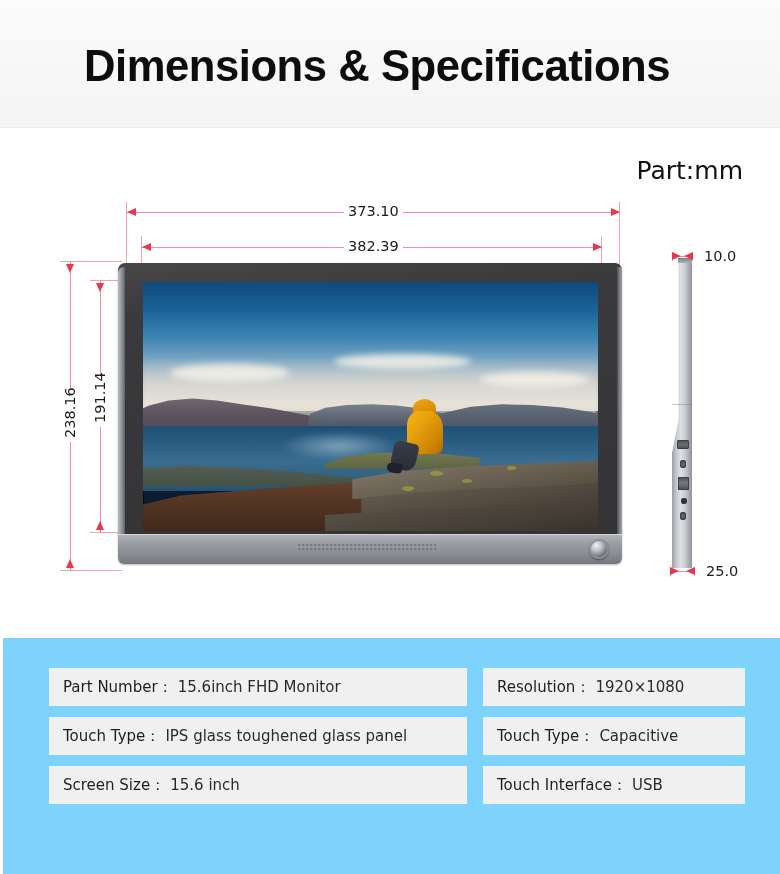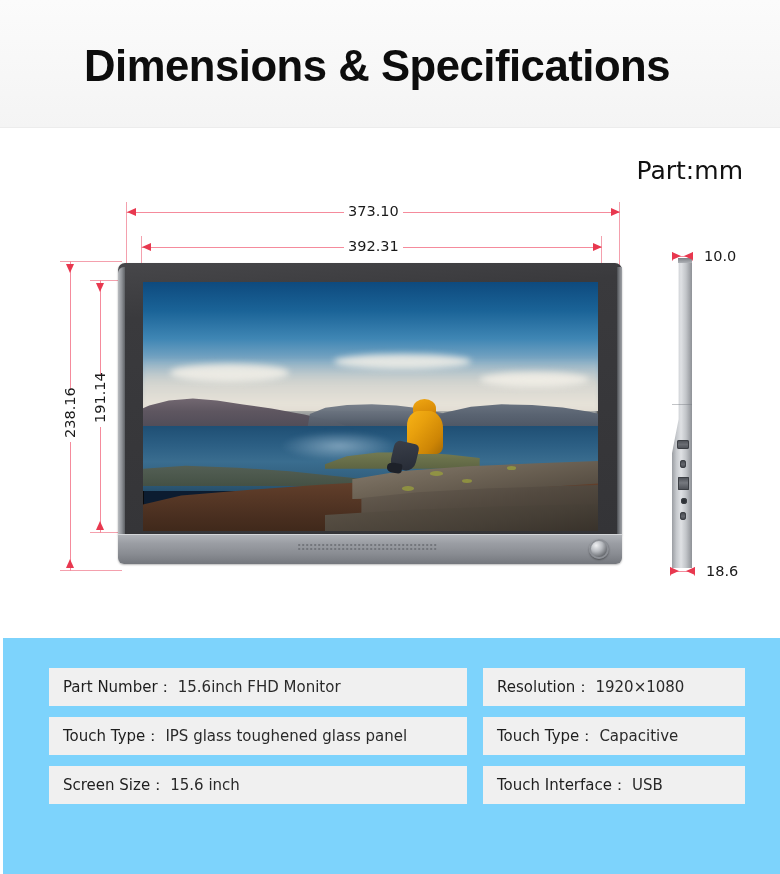--- a/index.html
+++ b/index.html
@@ -274,21 +274,21 @@
   <div class="dim-line" style="left:126px; top:84px; width:494px;"></div>
   <div class="arrow arr-left" style="left:127px; top:80px;"></div>
   <div class="arrow arr-right" style="left:611px; top:80px;"></div>
   <div class="dim-label" style="left:344px; top:75px;">373.10</div>
 
   <div class="ext-line" style="left:141px; top:108px; width:1px; height:34px;"></div>
   <div class="ext-line" style="left:601px; top:108px; width:1px; height:34px;"></div>
   <div class="dim-line" style="left:141px; top:119px; width:461px;"></div>
   <div class="arrow arr-left" style="left:142px; top:115px;"></div>
   <div class="arrow arr-right" style="left:593px; top:115px;"></div>
-  <div class="dim-label" style="left:344px; top:110px;">392.31</div>
+  <div class="dim-label" style="left:344px; top:110px;">382.39</div>
 
   <div class="ext-line" style="left:60px; top:133px; width:62px; height:1px;"></div>
   <div class="ext-line" style="left:60px; top:442px; width:62px; height:1px;"></div>
   <div class="dim-vline" style="left:70px; top:133px; height:310px;"></div>
   <div class="arrow arr-down" style="left:66px; top:136px;"></div>
   <div class="arrow arr-up" style="left:66px; top:431px;"></div>
   <div class="dim-label vert" style="left:44px; top:280px; width:52px; text-align:center;">238.16</div>
 
   <div class="ext-line" style="left:90px; top:152px; width:52px; height:1px;"></div>
   <div class="ext-line" style="left:90px; top:404px; width:52px; height:1px;"></div>
@@ -354,21 +354,21 @@
   <div class="ext-line" style="left:692px; top:124px; width:1px; height:9px;"></div>
   <div class="arrow arr-right" style="left:672px; top:124px;"></div>
   <div class="arrow arr-left" style="left:684px; top:124px;"></div>
   <div class="dim-label" style="left:700px; top:120px;">10.0</div>
 
   <div class="dim-line" style="left:670px; top:443px; width:24px;"></div>
   <div class="ext-line" style="left:670px; top:439px; width:1px; height:9px;"></div>
   <div class="ext-line" style="left:694px; top:439px; width:1px; height:9px;"></div>
   <div class="arrow arr-right" style="left:670px; top:439px;"></div>
   <div class="arrow arr-left" style="left:686px; top:439px;"></div>
-  <div class="dim-label" style="left:702px; top:435px;">18.6</div>
+  <div class="dim-label" style="left:702px; top:435px;">25.0</div>
 
 </div>
 
 <div class="specs">
 
   <div class="spec-col col-left">
     <div class="spec-row">
       <span class="spec-key">Part Number：</span>
       <span class="spec-val">15.6inch FHD Monitor</span>
     </div>

